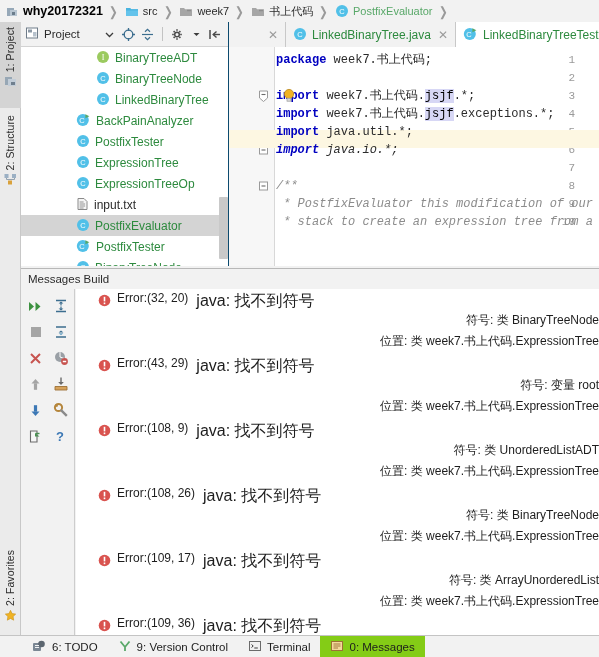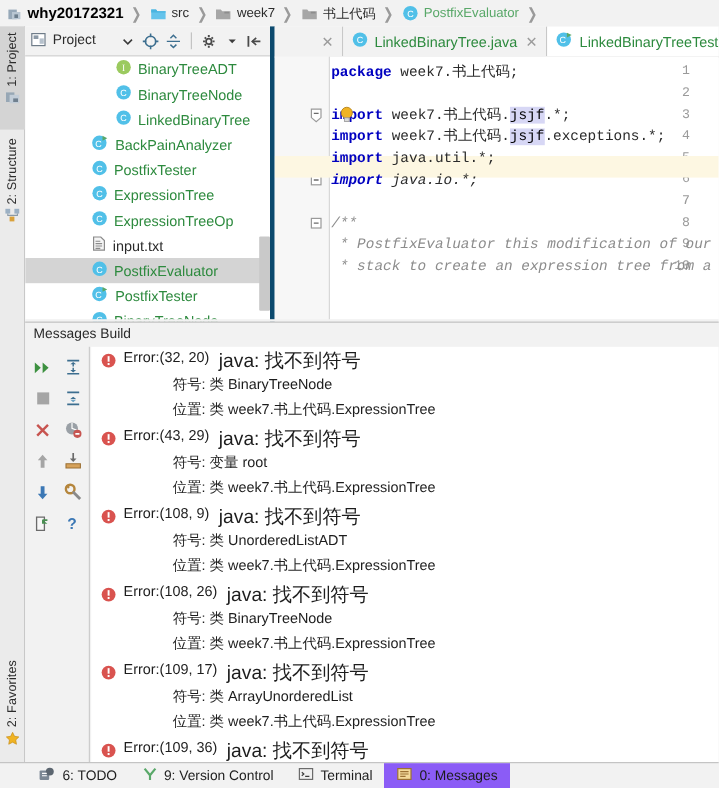--- a/index.html
+++ b/index.html
@@ -55,21 +55,21 @@
     line-height: 1;
   }
   .stripe-btn.active { background: #d4d4d4; }
   .sb-icon { margin-top: 3px; }
 
   
   .project-panel {
     position: absolute; left: 21px; top: 22px;
     width: 208px; height: 246px;
     background: #ffffff;
-    border-right: 4px solid #0c4a6e;
+    border-right: 1px solid #0c4a6e;
     box-sizing: border-box;
   }
   .pp-header {
     height: 25px; background: #f2f2f2;
     border-bottom: 1px solid #d3d3d3;
     display: flex; align-items: center;
     padding: 0 4px;
     box-sizing: border-box;
   }
   .pp-title { font-size: 11.5px; color: #2b2b2b; margin-left: 5px; }
@@ -174,45 +174,45 @@
     width: 25px; height: 26px;
     display: flex; align-items: center; justify-content: center;
   }
   .msg-list {
     position: absolute; left: 55px; top: 0; right: 0; bottom: 0;
     background: #ffffff; overflow: hidden;
   }
   .err-group { padding-top: 2px; }
   .err-head {
     display: flex; align-items: flex-start;
-    height: 21px; white-space: nowrap;
+    height: 21px; white-space: nowrap; padding-left: 14px;
   }
   .err-ico { width: 13px; height: 13px; margin: 3px 6px 0 8px; flex: none; }
   .err-code { font-size: 12px; color: #1d1d1d; }
   .err-msg { font-size: 16px; color: #1d1d1d; margin-left: 8px; }
   .err-detail {
     height: 21px; padding-left: 68px;
-    font-size: 12px; color: #1d1d1d; white-space: nowrap;
+    font-size: 12px; color: #1d1d1d; white-space: nowrap; text-align: right;
   }
 
   
   .statusbar {
     position: absolute; left: 0; bottom: 0; width: 599px; height: 22px;
     background: #f2f2f2; border-top: 1px solid #c4c4c4;
     display: flex; align-items: center;
     box-sizing: border-box;
     padding-left: 22px;
   }
   .sbar-item {
     display: flex; align-items: center; height: 22px;
     padding: 0 10px; white-space: nowrap;
     font-size: 11.5px; color: #1d1d1d;
   }
   .sbar-item .sbl { margin-left: 5px; }
-  .sbar-item.active { background: #8b5cf6; }
+  .sbar-item.active { background: #84cc16; }
 
   .divider-h {
     position: absolute; left: 21px; right: 0; top: 266px; height: 2px;
     background: #f2f2f2;
   }
 </style>
 </head>
 <body>
 
 <div class="app">

